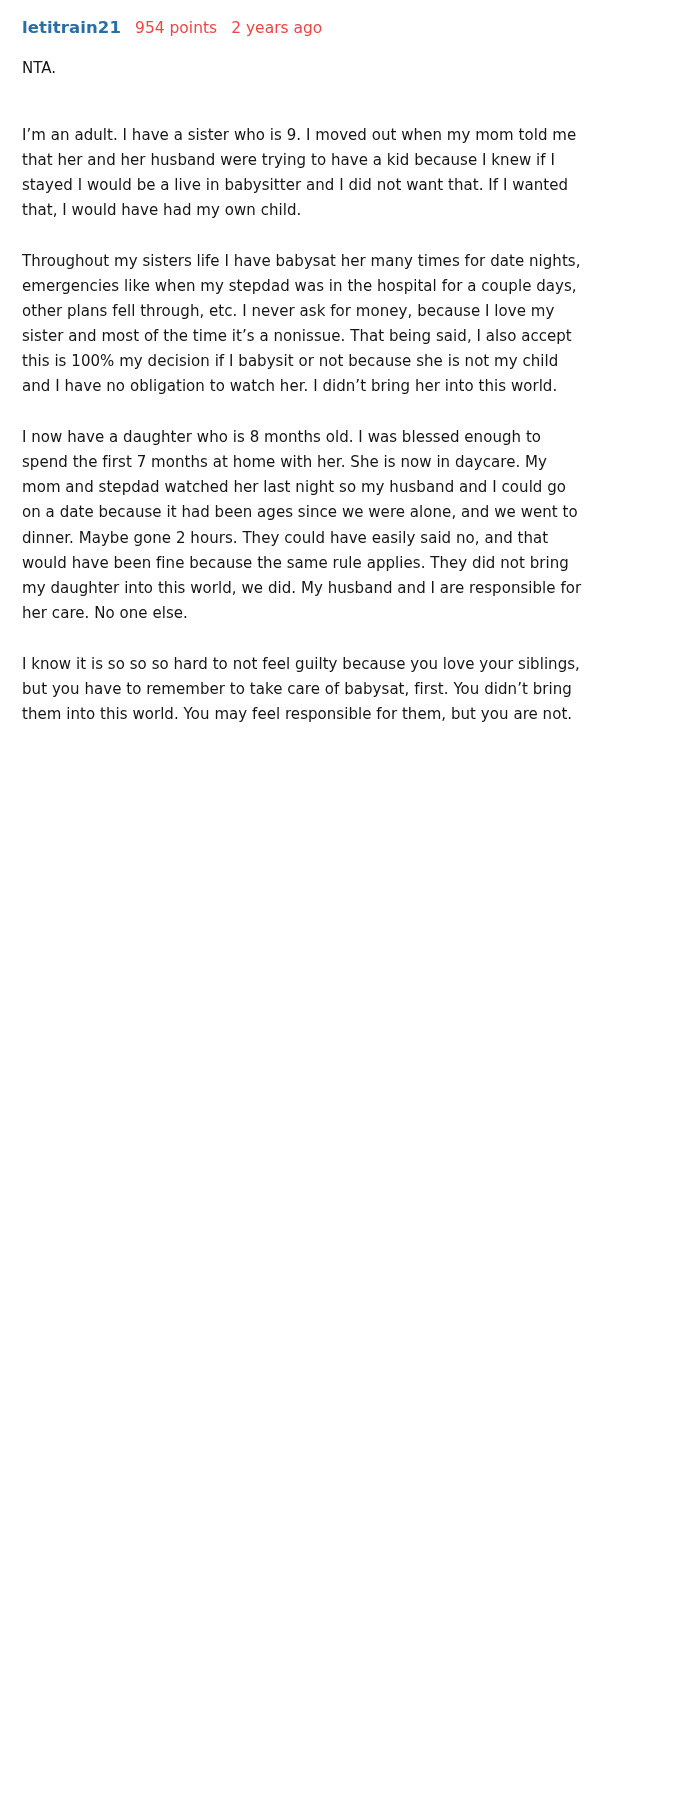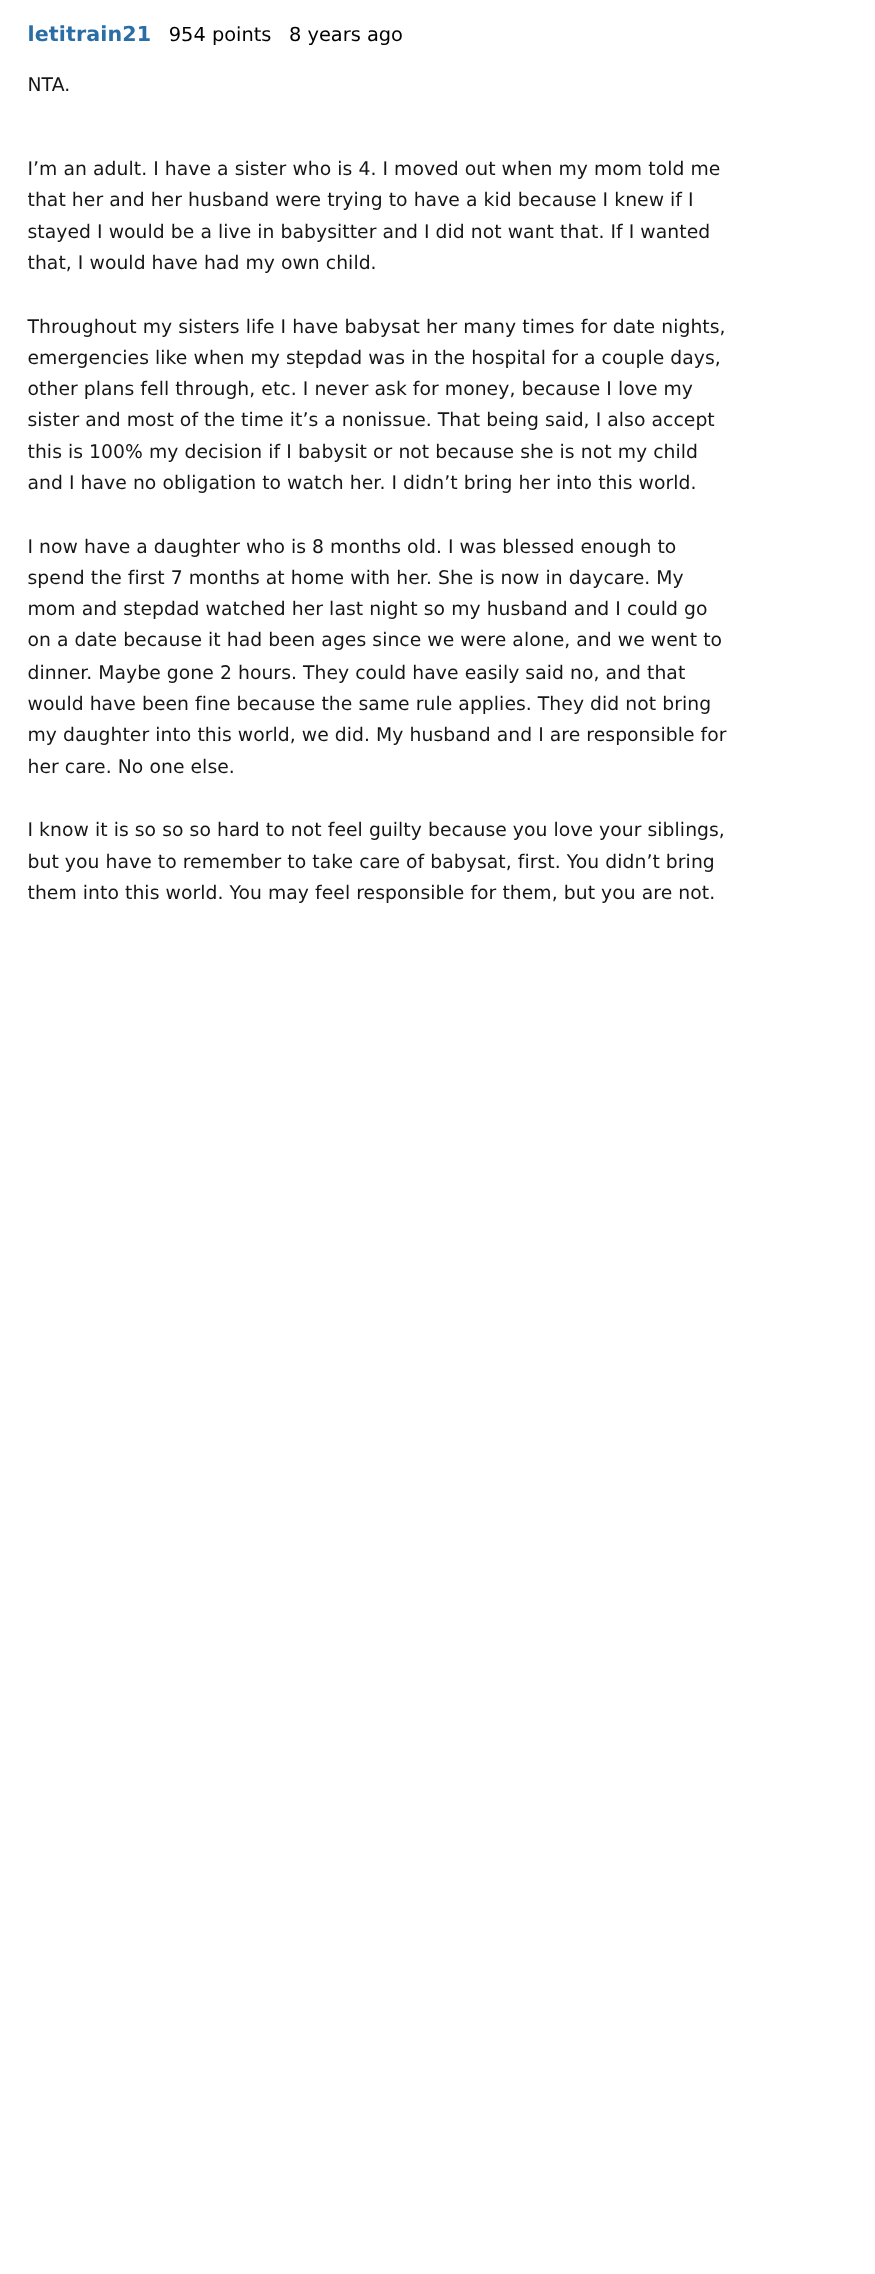--- a/index.html
+++ b/index.html
@@ -29,21 +29,21 @@
     margin-bottom: 18px;
     white-space: nowrap;
   }
   .author {
     color: #2a6ea6;
     font-weight: 700;
     font-size: 16.5px;
     letter-spacing: 0.1px;
   }
   .points, .timestamp {
-    color: #000000;
+    color: #ef4444;
     font-size: 15.5px;
   }
   .comment-body p {
     margin: 0 0 26px 0;
     font-size: 15px;
     line-height: 1.67;
     color: #161617;
     letter-spacing: 0.05px;
   }
   .comment-body p:first-child {
@@ -57,25 +57,25 @@
   }
 </style>
 </head>
 <body>
 
 <div class="comment">
 
   <div class="comment-meta">
     <span class="author">letitrain21</span>
     <span class="points">954 points</span>
-    <span class="timestamp">8 years ago</span>
+    <span class="timestamp">2 years ago</span>
   </div>
 
   <div class="comment-body">
     <p>NTA.</p>
-    <p>I’m an adult. I have a sister who is 4. I moved out when my mom told me that her and her husband were trying to have a kid because I knew if I stayed I would be a live in babysitter and I did not want that. If I wanted that, I would have had my own child.</p>
+    <p>I’m an adult. I have a sister who is 9. I moved out when my mom told me that her and her husband were trying to have a kid because I knew if I stayed I would be a live in babysitter and I did not want that. If I wanted that, I would have had my own child.</p>
     <p>Throughout my sisters life I have babysat her many times for date nights, emergencies like when my stepdad was in the hospital for a couple days, other plans fell through, etc. I never ask for money, because I love my sister and most of the time it’s a nonissue. That being said, I also accept this is 100% my decision if I babysit or not because she is not my child and I have no obligation to watch her. I didn’t bring her into this world.</p>
     <p>I now have a daughter who is 8 months old. I was blessed enough to spend the first 7 months at home with her. She is now in daycare. My mom and stepdad watched her last night so my husband and I could go on a date because it had been ages since we were alone, and we went to dinner. Maybe gone 2 hours. They could have easily said no, and that would have been fine because the same rule applies. They did not bring my daughter into this world, we did. My husband and I are responsible for her care. No one else.</p>
     <p>I know it is so so so hard to not feel guilty because you love your siblings, but you have to remember to take care of babysat, first. You didn’t bring them into this world. You may feel responsible for them, but you are not.</p>
   </div>
 
   <div class="spacer"></div>
 </div>
 
 </body></html>

